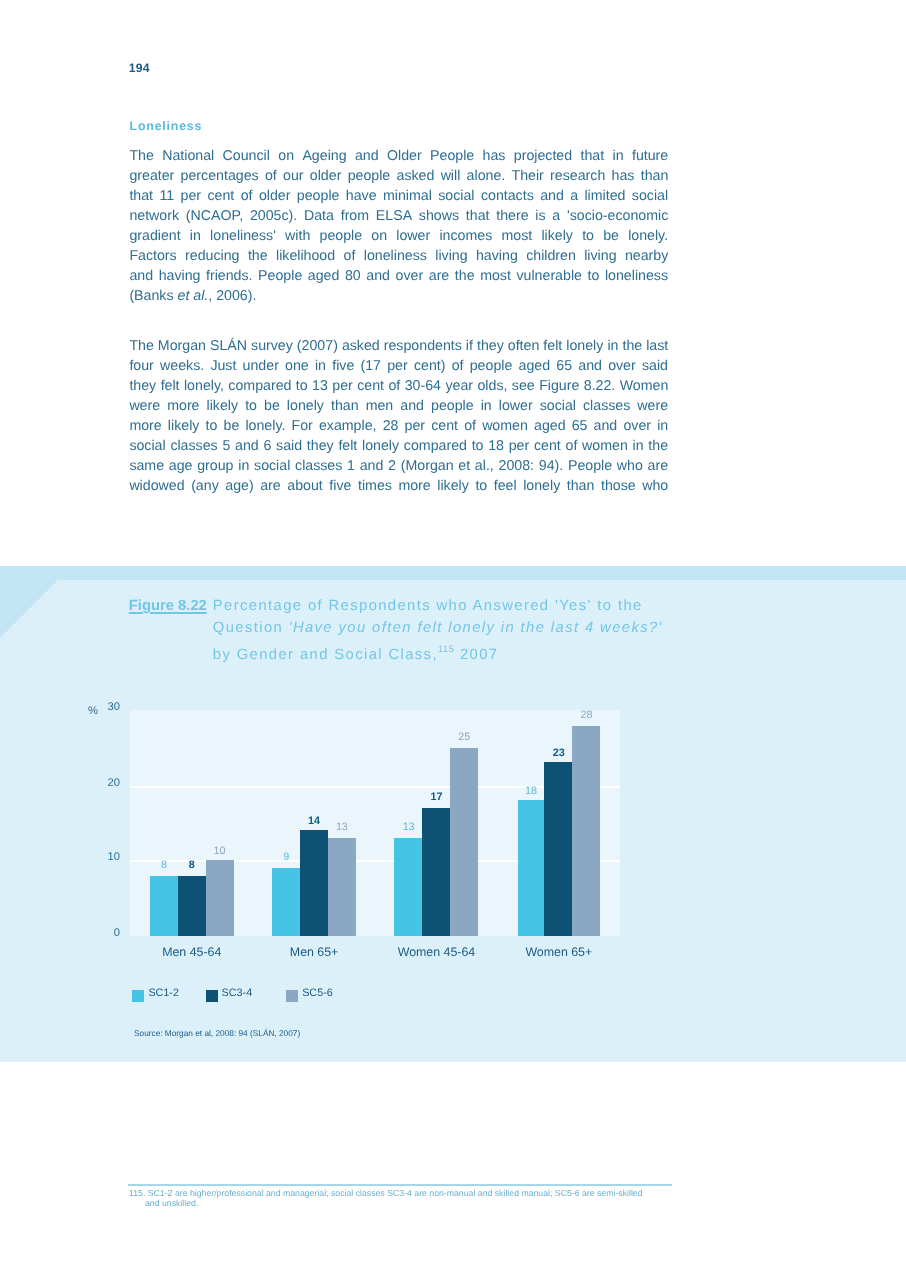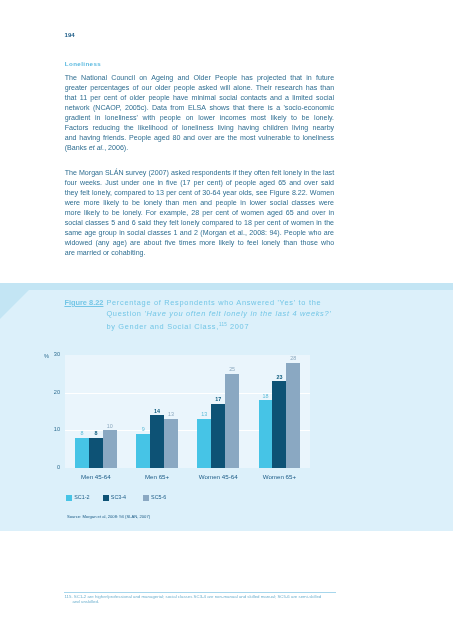--- a/index.html
+++ b/index.html
@@ -301,21 +301,20 @@
         <span>times</span>
         <span>more</span>
         <span>likely</span>
         <span>to</span>
         <span>feel</span>
         <span>lonely</span>
         <span>than</span>
         <span>those</span>
         <span>who</span>
       </div>
-      <div class="ln">are married or cohabiting.</div>
     </div>
 
   <div class="figpanel">
     <div class="figpanel-band"></div>
     <div class="figpanel-tri">
       <svg width="30" height="30" viewBox="0 0 30 30">
           <polygon points="0,0 29,0 0,29" fill="#c3e5f4"></polygon>
         </svg>
     </div>
   </div>

